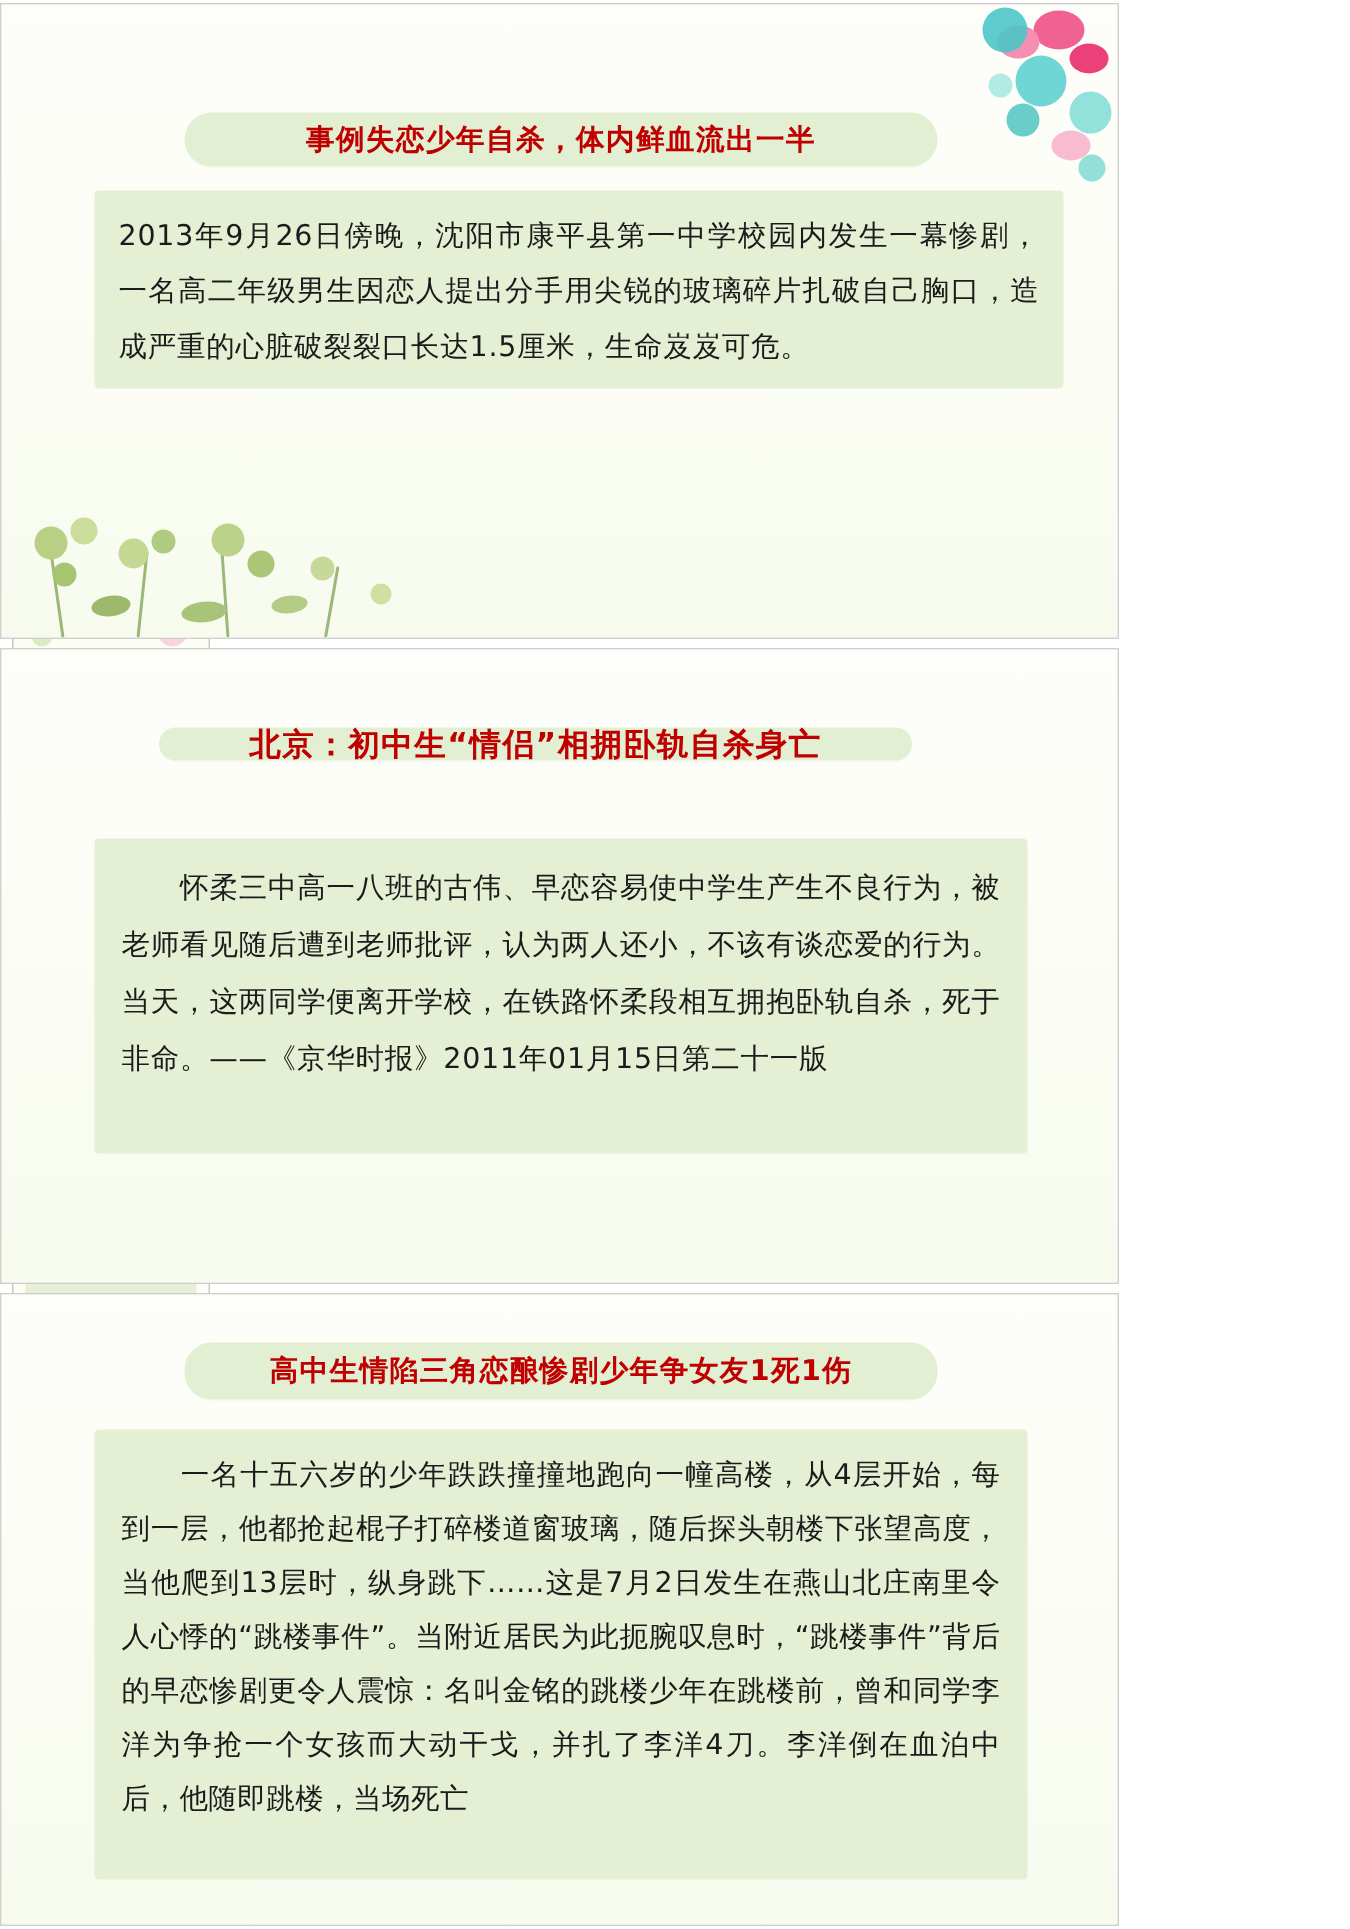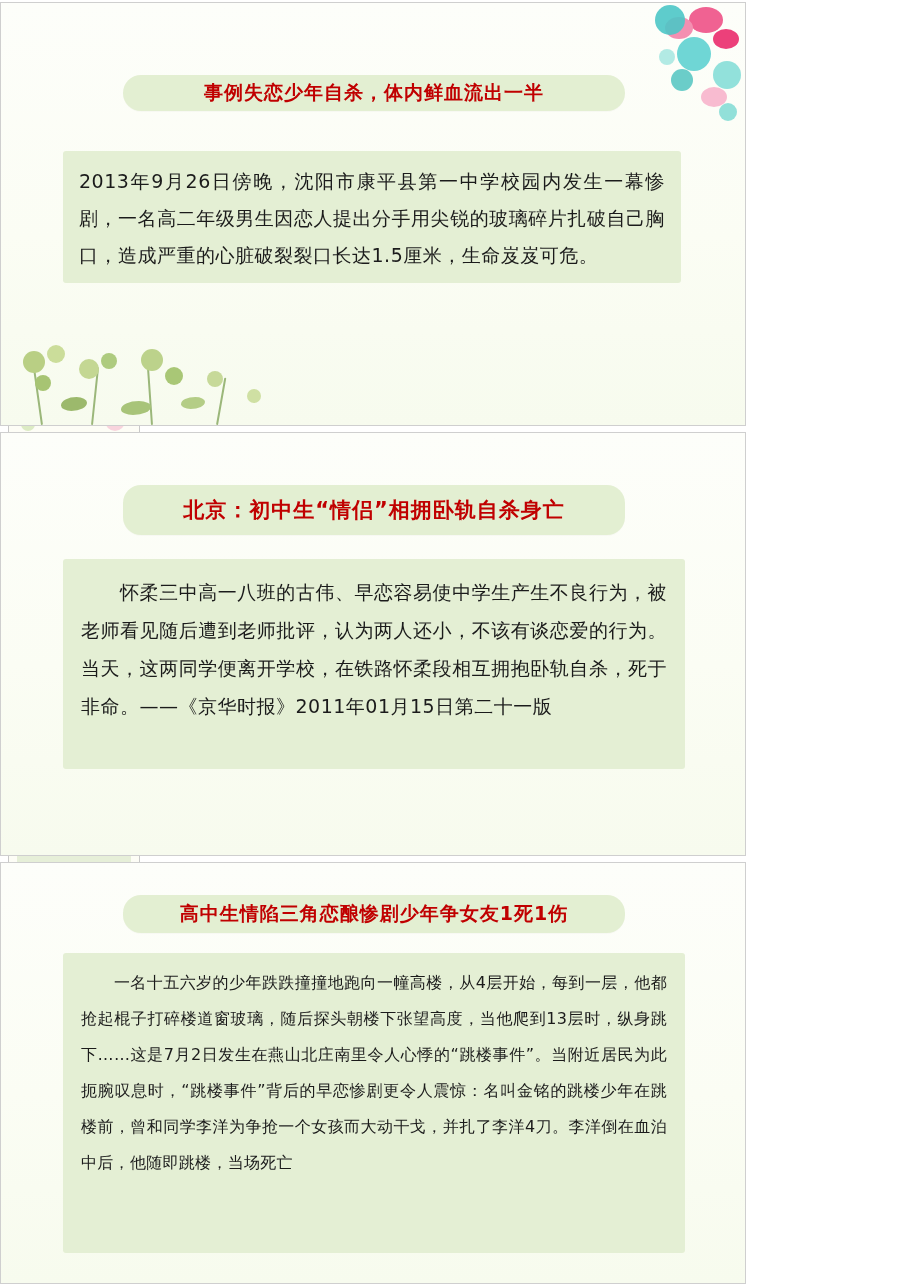--- a/index.html
+++ b/index.html
@@ -335,42 +335,42 @@
       <div class="leafy" style="left:60px;bottom:14px;width:26px;height:14px;background:#9cb96c;"></div>
       <div class="leafy" style="left:120px;bottom:10px;width:30px;height:14px;background:#a8c479;"></div>
       <div class="leafy" style="left:180px;bottom:16px;width:24px;height:12px;background:#b4cd86;"></div>
       <div class="dotleaf" style="left:246px;bottom:22px;width:14px;height:14px;background:#cfe0a3;"></div>
     </div>
 
     <div class="title-pill" style="left:122px;top:72px;width:502px;height:36px;">
       <span class="title-text" style="font-size:19px;">事例失恋少年自杀，体内鲜血流出一半</span>
     </div>
 
-    <div class="body-box" style="left:62px;top:148px;width:574px;height:132px;padding-left:44px;">
+    <div class="body-box" style="left:62px;top:124px;width:646px;height:132px;">
       <div class="body-text" style="position:absolute;left:16px;top:12px;right:16px;font-size:19px;line-height:37px;letter-spacing:0.5px;">2013年9月26日傍晚，沈阳市康平县第一中学校园内发生一幕惨剧，一名高二年级男生因恋人提出分手用尖锐的玻璃碎片扎破自己胸口，造成严重的心脏破裂裂口长达1.5厘米，生命岌岌可危。</div>
     </div>
   </div>
 
   <div class="slide" id="slide2">
     <div class="slide-bg"></div>
 
-    <div class="title-pill" style="left:122px;top:52px;width:502px;height:50px;">
+    <div class="title-pill" style="left:105px;top:52px;width:502px;height:22px;">
       <span class="title-text" style="font-size:21px;">北京：初中生“情侣”相拥卧轨自杀身亡</span>
     </div>
 
     <div class="body-box" style="left:62px;top:126px;width:622px;height:210px;">
       <div class="body-text" style="position:absolute;left:18px;top:14px;right:18px;font-size:19px;line-height:38px;letter-spacing:0.5px;">　　怀柔三中高一八班的古伟、早恋容易使中学生产生不良行为，被老师看见随后遭到老师批评，认为两人还小，不该有谈恋爱的行为。当天，这两同学便离开学校，在铁路怀柔段相互拥抱卧轨自杀，死于非命。——《京华时报》2011年01月15日第二十一版</div>
     </div>
   </div>
 
   <div class="slide" id="slide3">
     <div class="slide-bg"></div>
 
     <div class="title-pill" style="left:122px;top:32px;width:502px;height:38px;">
       <span class="title-text" style="font-size:19px;">高中生情陷三角恋酿惨剧少年争女友1死1伤</span>
     </div>
 
     <div class="body-box" style="left:62px;top:90px;width:622px;height:300px;">
-      <div class="body-text" style="position:absolute;left:18px;top:12px;right:18px;font-size:16px;line-height:36px;letter-spacing:0.3px;">　　一名十五六岁的少年跌跌撞撞地跑向一幢高楼，从4层开始，每到一层，他都抢起棍子打碎楼道窗玻璃，随后探头朝楼下张望高度，当他爬到13层时，纵身跳下……这是7月2日发生在燕山北庄南里令人心悸的“跳楼事件”。当附近居民为此扼腕叹息时，“跳楼事件”背后的早恋惨剧更令人震惊：名叫金铭的跳楼少年在跳楼前，曾和同学李洋为争抢一个女孩而大动干戈，并扎了李洋4刀。李洋倒在血泊中后，他随即跳楼，当场死亡</div>
+      <div class="body-text" style="position:absolute;left:18px;top:12px;right:18px;font-size:19px;line-height:36px;letter-spacing:0.3px;">　　一名十五六岁的少年跌跌撞撞地跑向一幢高楼，从4层开始，每到一层，他都抢起棍子打碎楼道窗玻璃，随后探头朝楼下张望高度，当他爬到13层时，纵身跳下……这是7月2日发生在燕山北庄南里令人心悸的“跳楼事件”。当附近居民为此扼腕叹息时，“跳楼事件”背后的早恋惨剧更令人震惊：名叫金铭的跳楼少年在跳楼前，曾和同学李洋为争抢一个女孩而大动干戈，并扎了李洋4刀。李洋倒在血泊中后，他随即跳楼，当场死亡</div>
     </div>
   </div>
 
 </div>
 
 </body></html>

